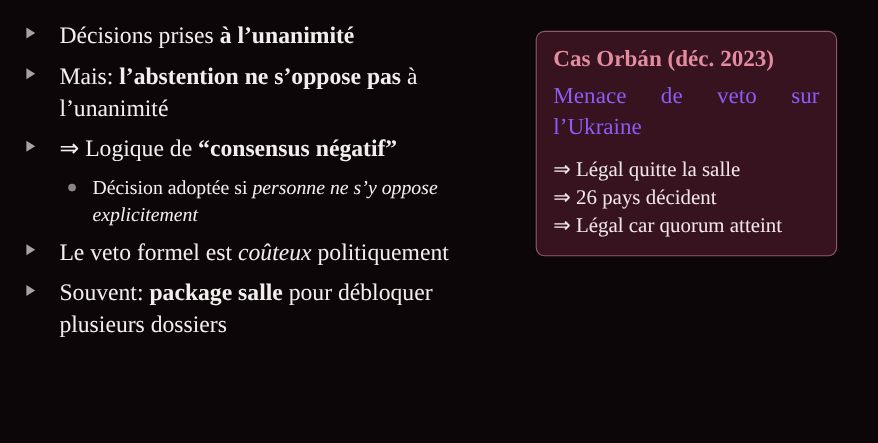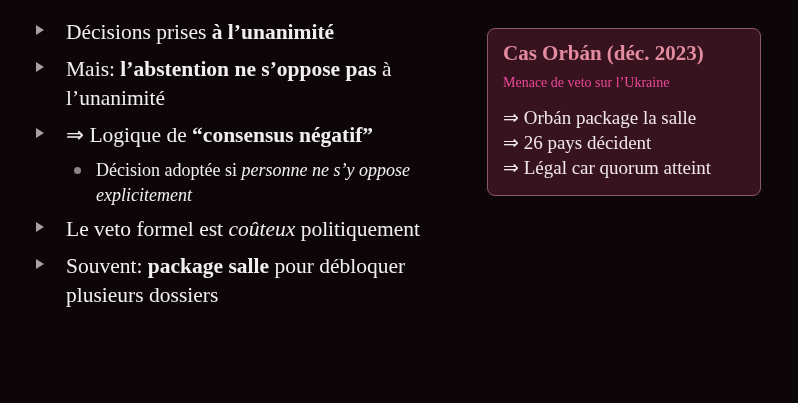--- a/index.html
+++ b/index.html
@@ -16,21 +16,21 @@
   .slide {
     position: relative;
     width: 798px;
     height: 403px;
     box-sizing: border-box;
   }
 
   
   .left-col {
     position: absolute;
-    left: 16px;
+    left: 4px;
     top: 18px;
     width: 470px;
     box-sizing: border-box;
     padding-left: 14px;
   }
   .bullet-l1 {
     position: relative;
     display: block;
     padding-left: 36px;
     color: #f2eeee;
@@ -85,22 +85,22 @@
     padding: 12px 15px 14px 15px;
   }
   .box-title {
     color: #e38c9f;
     font-size: 21px;
     font-weight: bold;
     margin: 0 0 8px 0;
     line-height: 1.2;
   }
   .box-para {
-    color: #ec4899;
-    font-size: 14px;
+    color: #8b5cf6;
+    font-size: 21px;
     line-height: 1.33;
     margin: 0 0 12px 0;
     text-align: justify;
   }
   .box-line {
     color: #f1e7ea;
     font-size: 19px;
     line-height: 1.33;
     text-align: justify;
   }
@@ -143,18 +143,18 @@
     <div class="bullet-l1">
       <span class="marker"></span>
       <span><span>Souvent: </span><b class="strong">package salle</b><span> pour débloquer plusieurs dossiers</span></span>
     </div>
 
   </div>
 
   <div class="right-box">
     <div class="box-title">Cas Orbán (déc. 2023)</div>
     <div class="box-para">Menace de veto sur l’Ukraine</div>
-    <div class="box-line j">⇒ Orbán package la salle</div>
+    <div class="box-line j">⇒ Légal quitte la salle</div>
     <div class="box-line">⇒ 26 pays décident</div>
     <div class="box-line j">⇒ Légal car quorum atteint</div>
   </div>
 
 </div>
 
 </body></html>

